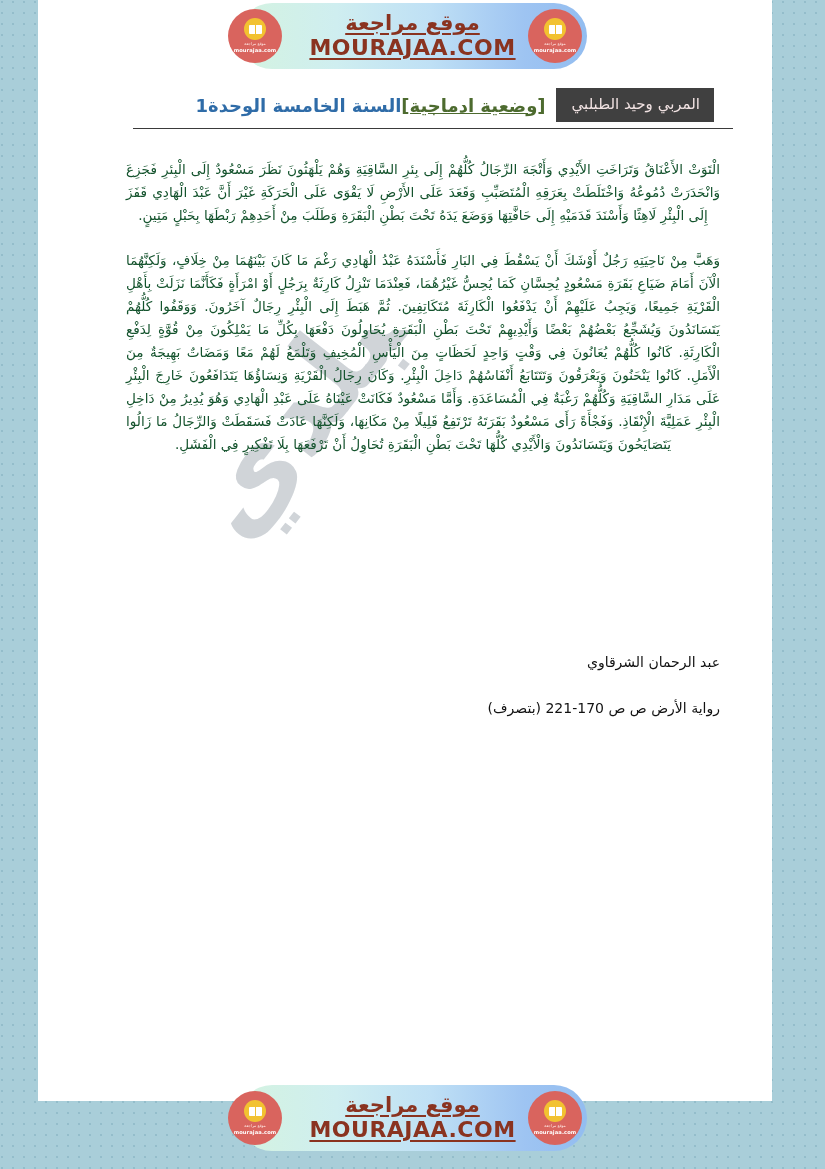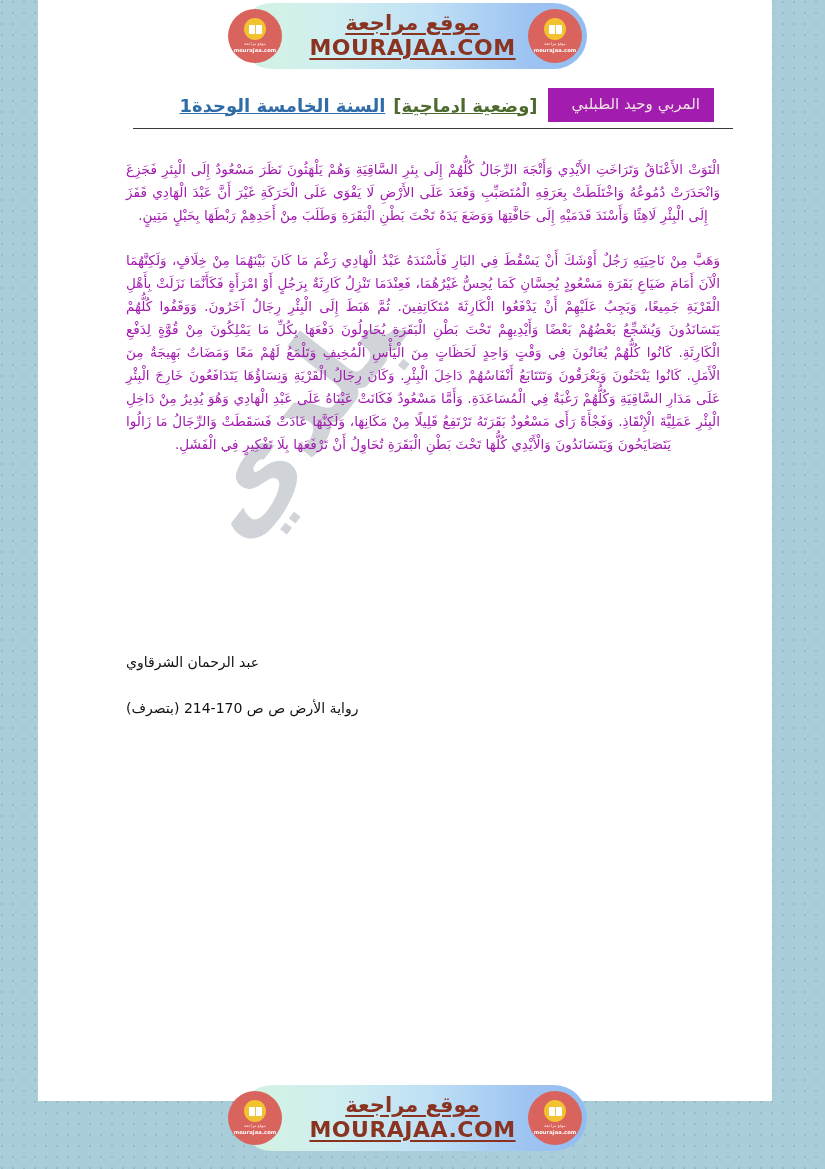--- a/index.html
+++ b/index.html
@@ -173,59 +173,59 @@
     width: 734px;
     height: 34px;
     display: flex;
     flex-direction: row;
     align-items: stretch;
     justify-content: flex-start;
     z-index: 4;
   }
   .teacher-box {
     margin-right: 58px;
-    background: #a21caf;
+    background: #404040;
     color: #f2e3e3;
     font-size: 15px;
-    padding: 4px 14px 6px 24px;
+    padding: 4px 14px 6px 16px;
     display: flex;
     align-items: center;
     white-space: nowrap;
   }
   .title-text {
     display: flex;
     align-items: center;
     white-space: nowrap;
     padding-right: 10px;
     font-size: 18px;
     font-weight: bold;
   }
   .title-green { color: #4d6b2f; text-decoration: underline; }
-  .title-blue  { color: #2f6ca8; padding-right: 8px; text-decoration: underline; }
+  .title-blue  { color: #2f6ca8; padding-right: 0; }
 
   .title-rule {
     position: absolute;
     left: 95px;
     top: 128px;
     width: 600px;
     height: 1px;
     background: #3a3a3a;
     z-index: 4;
   }
 
   
   .doc-body {
     position: absolute;
     left: 88px;
     top: 158px;
     width: 594px;
     z-index: 3;
   }
   .para {
-    color: #a21caf;
+    color: #14532d;
     font-size: 13.6px;
     line-height: 23px;
     text-align: justify;
     text-align-last: center;
     margin: 0 0 22px 0;
     font-family: "DejaVu Sans", "Liberation Sans", sans-serif;
   }
   .para.p-last { text-align-last: center; }
 
   .attrib-block {
@@ -233,21 +233,21 @@
     left: 88px;
     top: 652px;
     width: 594px;
     z-index: 3;
   }
   .attrib-line {
     color: #111111;
     font-size: 14px;
     line-height: 20px;
     margin: 0 0 26px 0;
-    text-align: left;
+    text-align: right;
     font-family: "DejaVu Sans", "Liberation Sans", sans-serif;
   }
   .attrib-line.l2 { letter-spacing: 0; }
 </style>
 </head>
 <body>
 
 <div class="page-sheet">
 
   <div class="watermark">
@@ -265,21 +265,21 @@
   </div>
   <div class="title-rule"></div>
 
   <div class="doc-body">
     <p class="para">الْتَوَتْ الأَعْنَاقُ وَتَرَاخَتِ الأَيْدِي وَأَتْجَهَ الرِّجَالُ كُلُّهُمْ إِلَى بِئرِ السَّاقِيَةِ وَهُمْ يَلْهَثُونَ نَظَرَ مَسْعُودٌ إِلَى الْبِئرِ فَجَزِعَ وَانْحَدَرَتْ دُمُوعُهُ وَاخْتَلَطَتْ بِعَرَقِهِ الْمُتَصَبِّبِ وَقَعَدَ عَلَى الأَرْضِ لَا يَقْوَى عَلَى الْحَرَكَةِ غَيْرَ أَنَّ عَبْدَ الْهَادِي قَفَزَ إِلَى الْبِئْرِ لَاهِثًا وَأَسْنَدَ قَدَمَيْهِ إِلَى حَافَّتِهَا وَوَضَعَ يَدَهُ تَحْتَ بَطْنِ الْبَقَرَةِ وَطَلَبَ مِنْ أَحَدِهِمْ رَبْطَهَا بِحَبْلٍ مَتِينٍ.</p>
     <p class="para">وَهَبَّ مِنْ نَاحِيَتِهِ رَجُلٌ أَوْشَكَ أَنْ يَسْقُطَ فِي البَارِ فَأَسْنَدَهُ عَبْدُ الْهَادِي رَغْمَ مَا كَانَ بَيْنَهُمَا مِنْ خِلَافٍ، وَلَكِنَّهُمَا الْآنَ أَمَامَ ضَيَاعِ بَقَرَةِ مَسْعُودٍ يُحِسَّانِ كَمَا يُحِسُّ غَيْرُهُمَا، فَعِنْدَمَا تَنْزِلُ كَارِثَةٌ بِرَجُلٍ أَوْ امْرَأَةٍ فَكَأَنَّمَا نَزَلَتْ بِأَهْلِ الْقَرْيَةِ جَمِيعًا، وَيَجِبُ عَلَيْهِمْ أَنْ يَدْفَعُوا الْكَارِثَةَ مُتَكَاتِفِينَ. ثُمَّ هَبَطَ إِلَى الْبِئْرِ رِجَالٌ آخَرُونَ. وَوَقَفُوا كُلُّهُمْ يَتَسَانَدُونَ وَيُشَجِّعُ بَعْضُهُمْ بَعْضًا وَأَيْدِيهِمْ تَحْتَ بَطْنِ الْبَقَرَةِ يُحَاوِلُونَ دَفْعَهَا بِكُلِّ مَا يَمْلِكُونَ مِنْ قُوَّةٍ لِدَفْعِ الْكَارِثَةِ. كَانُوا كُلُّهُمْ يُعَانُونَ فِي وَقْتٍ وَاحِدٍ لَحَظَاتٍ مِنَ الْيَأْسِ الْمُخِيفِ وَتَلْمَعُ لَهُمْ مَعًا وَمَضَاتٌ بَهِيجَةٌ مِنَ الْأَمَلِ. كَانُوا يَنْحَنُونَ وَيَعْرَقُونَ وَتَتَتَابَعُ أَنْفَاسُهُمْ دَاخِلَ الْبِئْرِ. وَكَانَ رِجَالُ الْقَرْيَةِ وَنِسَاؤُهَا يَتَدَافَعُونَ خَارِجَ الْبِئْرِ عَلَى مَدَارِ السَّاقِيَةِ وَكُلُّهُمْ رَغْبَةٌ فِي الْمُسَاعَدَةِ. وَأَمَّا مَسْعُودٌ فَكَانَتْ عَيْنَاهُ عَلَى عَبْدِ الْهَادِي وَهُوَ يُدِيرُ مِنْ دَاخِلِ الْبِئْرِ عَمَلِيَّةَ الْإِنْقَاذِ. وَفَجْأَةً رَأَى مَسْعُودٌ بَقَرَتَهُ تَرْتَفِعُ قَلِيلًا مِنْ مَكَانِهَا، وَلَكِنَّهَا عَادَتْ فَسَقَطَتْ وَالرِّجَالُ مَا زَالُوا يَتَصَايَحُونَ وَيَتَسَانَدُونَ وَالْأَيْدِي كُلُّهَا تَحْتَ بَطْنِ الْبَقَرَةِ تُحَاوِلُ أَنْ تَرْفَعَهَا بِلَا تَفْكِيرٍ فِي الْفَشَلِ.</p>
   </div>
 
   <div class="attrib-block">
     <p class="attrib-line">عبد الرحمان الشرقاوي</p>
-    <p class="attrib-line l2">رواية الأرض ص ص 170-214 (بتصرف)</p>
+    <p class="attrib-line l2">رواية الأرض ص ص 170-221 (بتصرف)</p>
   </div>
 
 </div>
 
 <div class="banner header">
   <div class="banner-pill">
     <div class="banner-line-ar">موقع مراجعة</div>
     <div class="banner-line-en">MOURAJAA.COM</div>
   </div>
 

